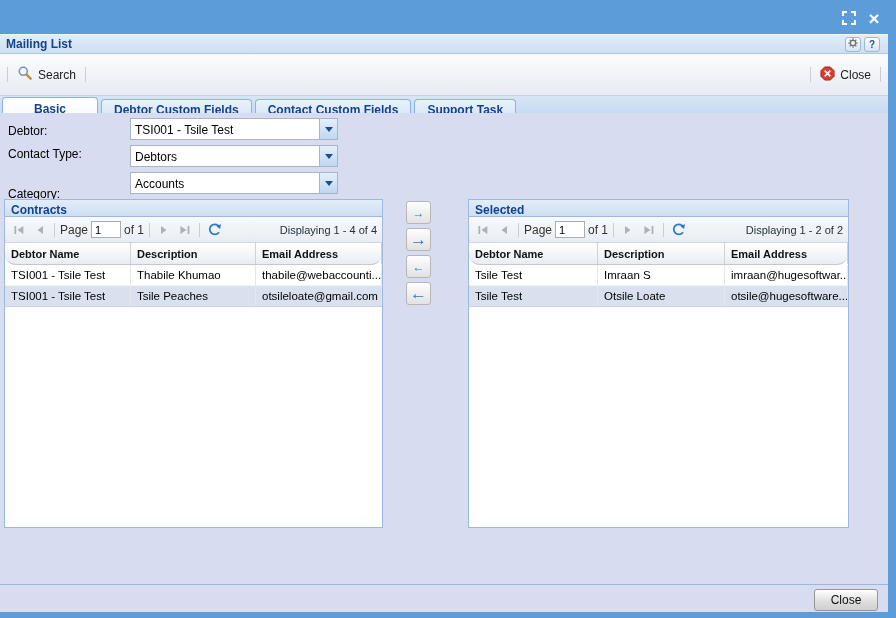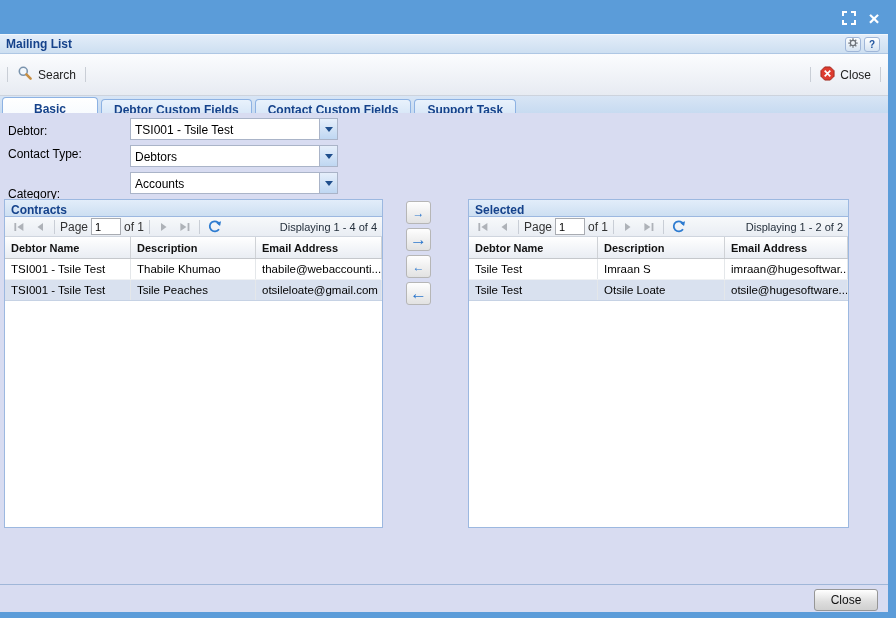--- a/index.html
+++ b/index.html
@@ -80,31 +80,31 @@
   
   .grid { position:absolute; top:86px; height:329px; background:#fff; border:1px solid #9cb8e0; overflow:hidden; }
   #contracts-grid { left:4px; width:379px; }
   #selected-grid  { left:468px; width:381px; }
   .grid-title {
     height:17px; line-height:20px; padding-left:6px;
     background:linear-gradient(#e2edfa, #cddff2); border-bottom:1px solid #9cb8e0;
     font-size:12px; font-weight:bold; color:#15428b;
   }
   .pager {
-    height:20px; display:flex; align-items:center; gap:3px; padding:4px 5px;
+    height:26px; display:flex; align-items:center; gap:3px; padding:4px 5px;
     background:linear-gradient(#f7f9fb, #e9edf3); border-bottom:1px solid #cfd5de;
     font-size:12px; color:#333;
   }
   .pager-btn { width:18px; height:18px; display:flex; align-items:center; justify-content:center; cursor:pointer; }
   .pager-sep { border-left:1px solid #c9ced6; height:14px; margin:0 2px; }
   .page-input { width:30px; height:17px; border:1px solid #a9acb2; font-size:11px; padding:0 3px;
                 font-family:"Liberation Sans", sans-serif; }
   .displaying { margin-left:auto; font-size:11px; color:#25303c; white-space:nowrap; }
 
-  .cols { display:grid; height:22px; background:linear-gradient(#ffffff, #e9edf3); border-bottom:1px solid #c5c8cc; }
+  .cols { display:grid; height:22px; background:linear-gradient(#ffffff, #e9edf3); border-bottom:1px solid #c5c8cc;border-radius:11px; }
   #contracts-grid .cols, #contracts-grid .grow { grid-template-columns:126px 125px 1fr; }
   #selected-grid .cols,  #selected-grid  .grow { grid-template-columns:129px 127px 1fr; }
   .col-cell { font-size:11px; font-weight:bold; color:#111; padding:5px 0 0 6px;
               border-right:1px solid #cfd2d6; white-space:nowrap; overflow:hidden; cursor:pointer; }
   .grow { display:grid; height:21px; cursor:pointer; }
   .grow.plain { background:#fff; border-bottom:1px solid #f0f2f4; }
   .grow.selected { background:#d9e1ef; border-bottom:1px solid #c6d2e4; }
   .gcell { font-size:11.5px; color:#000; padding:4px 4px 0 6px; border-right:1px solid #e4e7ea;
            white-space:nowrap; overflow:hidden; }
 

